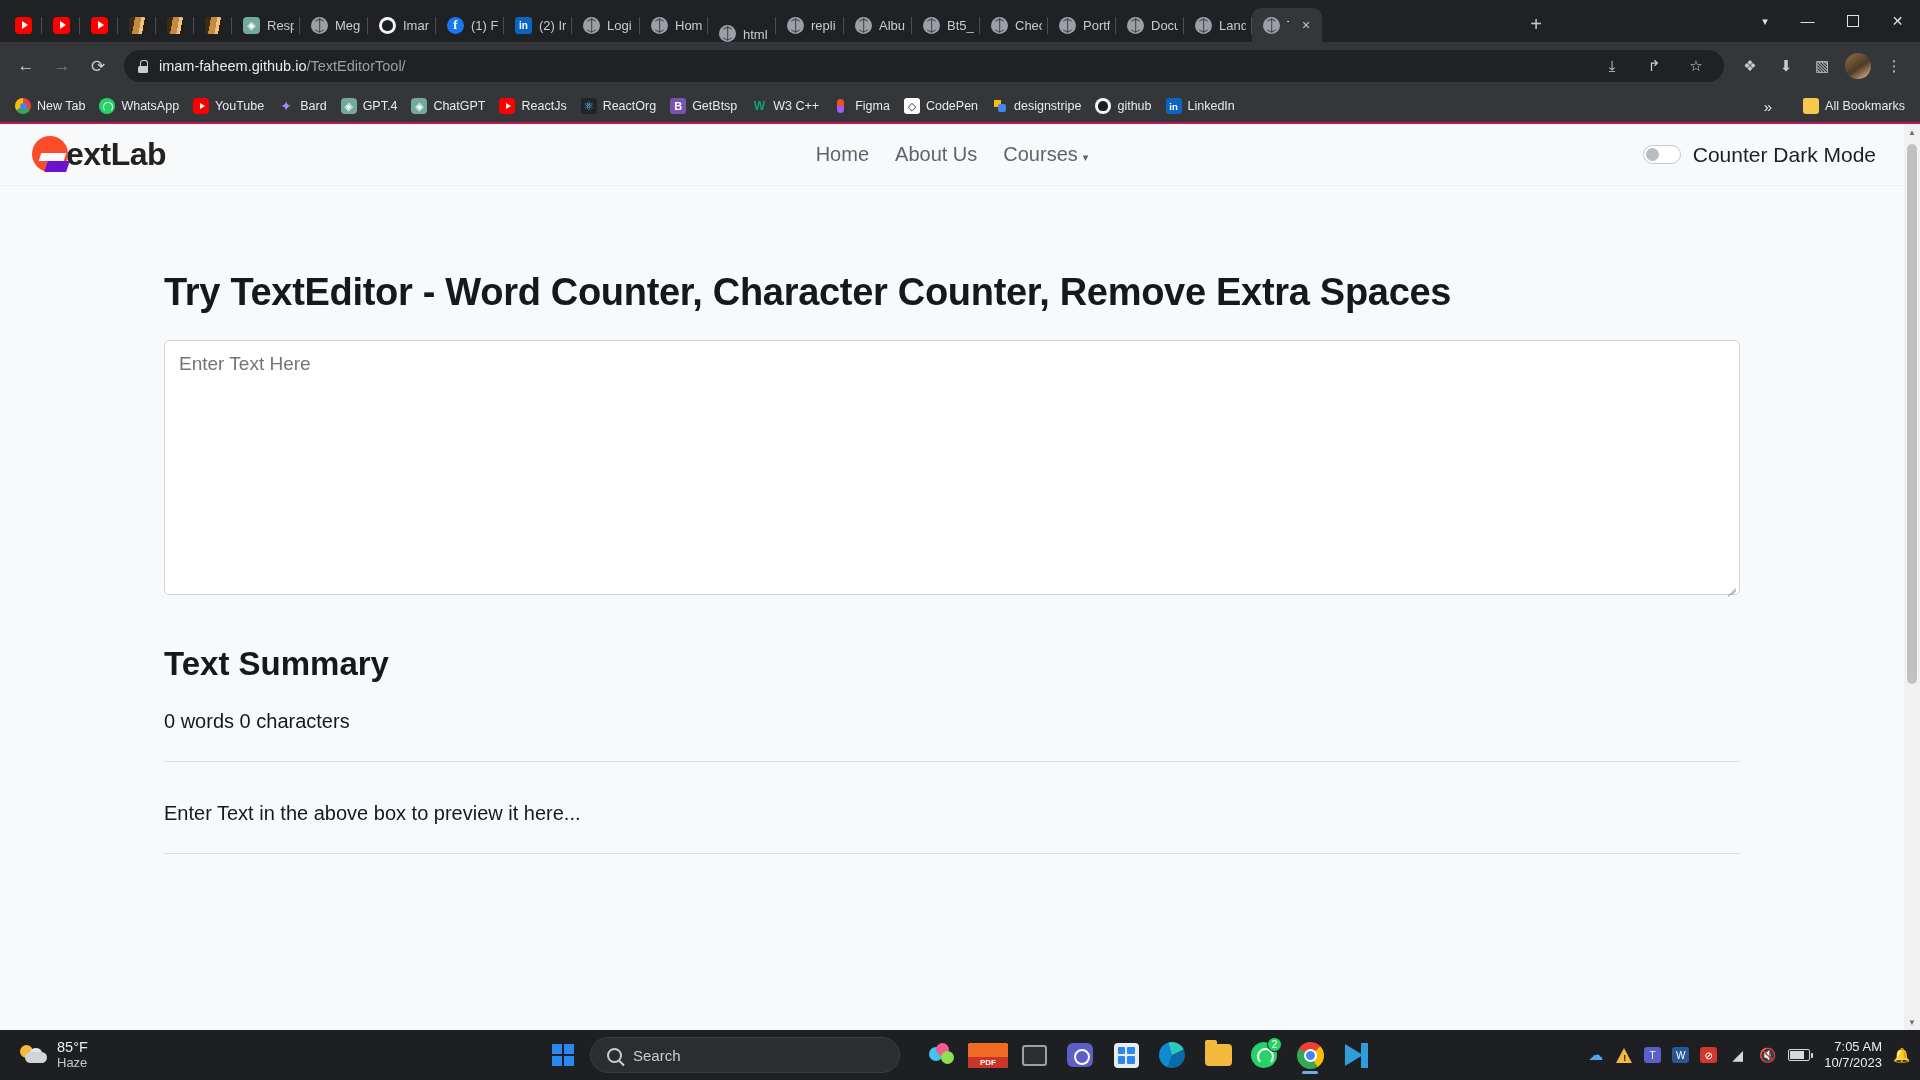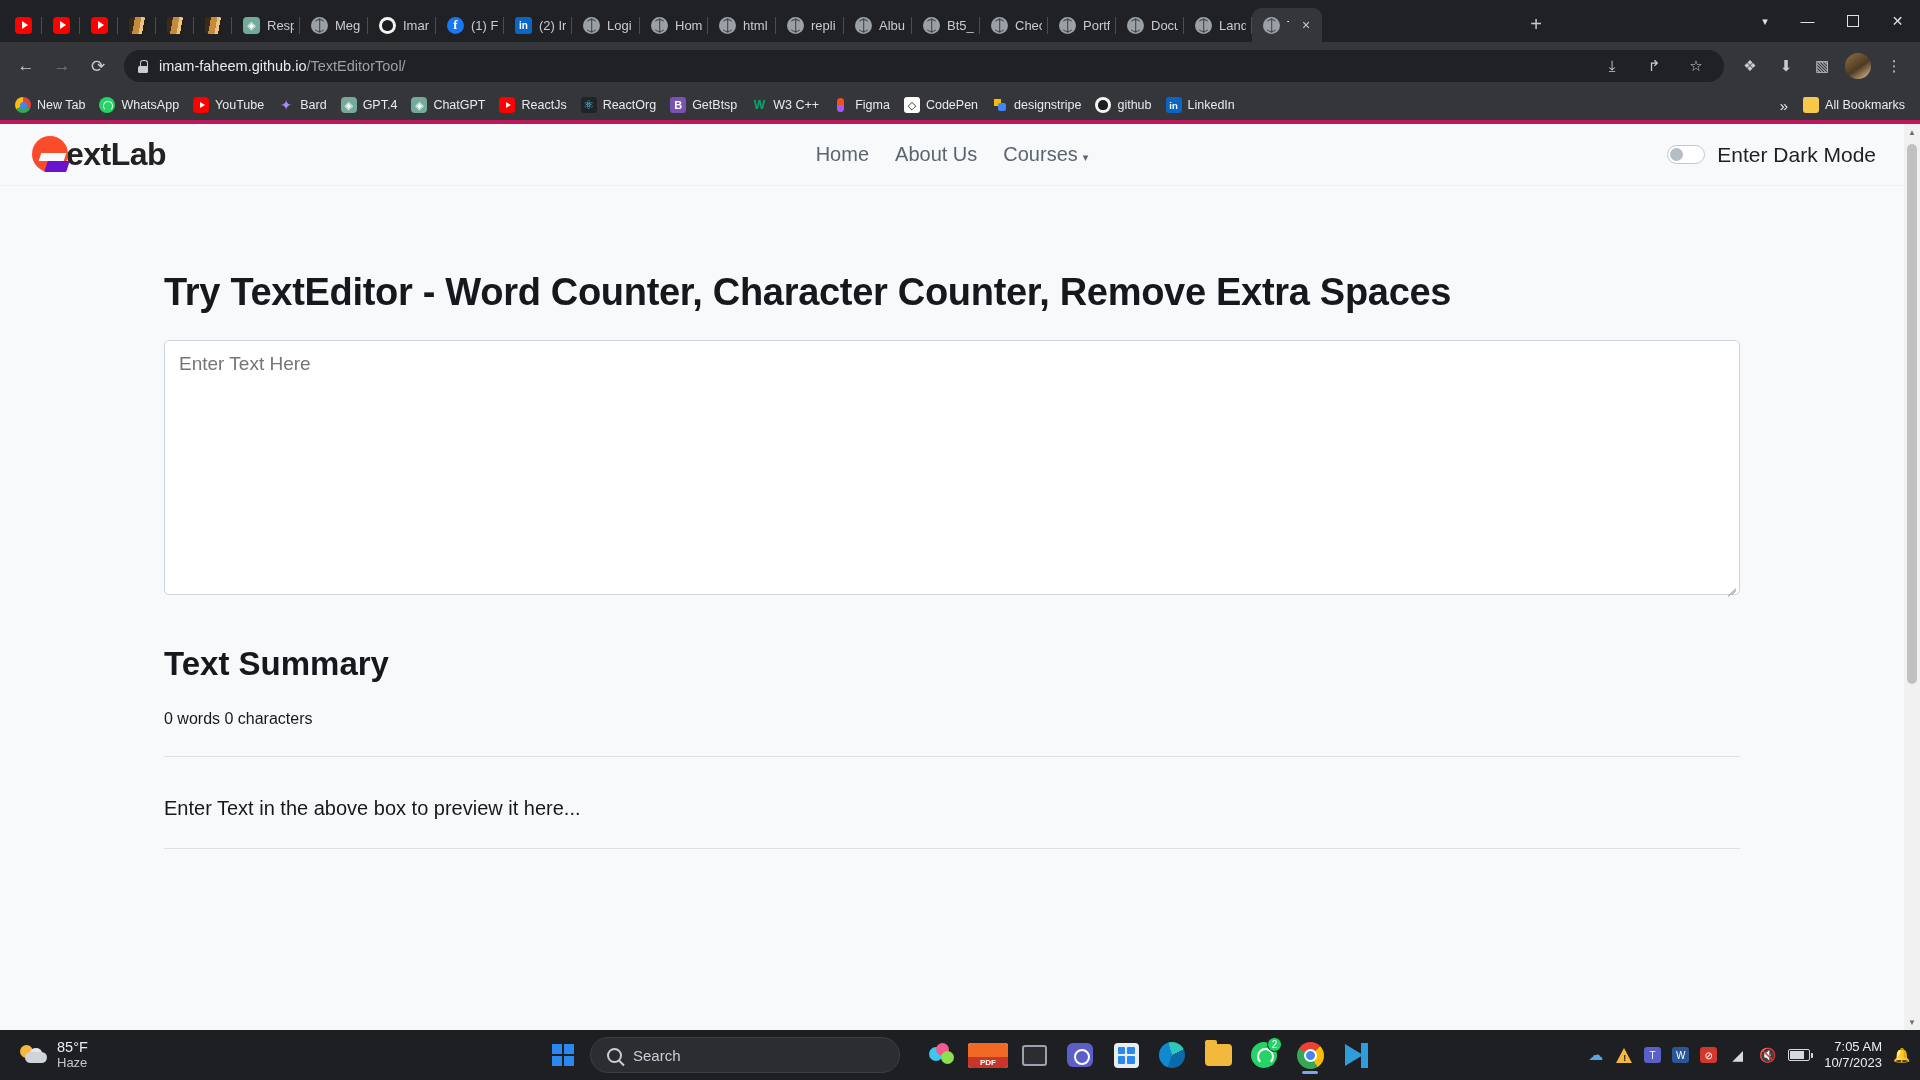--- a/index.html
+++ b/index.html
@@ -102,21 +102,21 @@
   }
   .avatar {
     width: 26px; height: 26px; border-radius: 50%; flex: 0 0 26px; margin: 0 3px;
     background: linear-gradient(145deg,#7a5c3a 20%, #4e3b24 55%, #c9a87c 90%);
     overflow: hidden;
   }
 
   
   .bookmarks {
     height: 34px; background: #35363a; display: flex; align-items: center;
-    padding: 0 8px; gap: 0; flex: 0 0 34px; border-bottom: 4px solid #be185d;
+    padding: 0 8px; gap: 16px; flex: 0 0 34px; border-bottom: 2px solid #be185d;
   }
   .bm {
     display: flex; align-items: center; gap: 6px; padding: 4px 7px; border-radius: 4px;
     color: #e8eaed; font-size: 12.5px; white-space: nowrap;
   }
   .bmicon { width: 16px; height: 16px; flex: 0 0 16px; border-radius: 3px; display: flex; align-items: center; justify-content: center; font-size: 10px; overflow: hidden; }
   .bi-chrome { border-radius: 50%; background: conic-gradient(#ea4335 0 33%, #34a853 33% 66%, #fbbc05 66% 100%); position: relative; }
   .bi-chrome::after { content:""; position:absolute; inset:4.5px; border-radius:50%; background:#4285f4; }
   .bi-wa { border-radius: 50%; background: #25d366; position: relative; }
   .bi-wa::after { content:""; position:absolute; left:4px; top:4px; width:8px; height:8px; border-radius:50%; border:1.5px solid #fff; border-bottom-color: transparent;}
@@ -206,21 +206,21 @@
 
   .btnrow { display: flex; gap: 11px; margin-top: 22px; }
   .btn {
     background: #6ba4f8; color: #fff; border: none; border-radius: 6px;
     font-size: 21px; padding: 11px 19px; font-family: "Liberation Sans", sans-serif;
     line-height: 1.15; white-space: nowrap;
   }
   .section-title {
     font-size: 33px; font-weight: bold; color: #15181c; margin-top: 50px; margin-bottom: 0;
   }
-  .summary-line { font-size: 16px; color: #16191c; margin-top: 27px; }
+  .summary-line { font-size: 20px; color: #16191c; margin-top: 27px; }
   .divider { border: none; border-top: 1px solid #dcdfe2; margin: 28px 0 0 0; }
   .preview-text { font-size: 20px; color: #16191c; margin-top: 40px; }
 
   
   .scrollbar { width: 16px; background: #f1f1f1; flex: 0 0 16px; position: relative; }
   .sb-thumb { position: absolute; left: 3px; width: 10px; border-radius: 5px; background: #c1c1c1; }
   .sb-arrow { position:absolute; left:0; width:16px; height:16px; display:flex; align-items:center; justify-content:center; color:#6e6e6e; font-size:8px; }
 
   
   .taskbar {
@@ -353,21 +353,21 @@
           <span class="tlabel">(2) Ir</span>
         </div>
         <div class="tab" style="width: 68px;">
           <span class="tabicon ic-globe"></span>
           <span class="tlabel">Logi</span>
         </div>
         <div class="tab" style="width: 68px;">
           <span class="tabicon ic-globe"></span>
           <span class="tlabel">Hom</span>
         </div>
-        <div class="tab" style="width: 68px;">
+        <div class="tab" style="width: 68px; align-items: flex-end;">
           <span class="tabicon ic-globe"></span>
           <span class="tlabel">html</span>
         </div>
         <div class="tab" style="width: 68px;">
           <span class="tabicon ic-globe"></span>
           <span class="tlabel">repli</span>
         </div>
         <div class="tab" style="width: 68px;">
           <span class="tabicon ic-globe"></span>
           <span class="tlabel">Albu</span>
@@ -515,21 +515,21 @@
         <div class="site-nav">
           <span class="nav-link"><span>Home</span></span>
           <span class="nav-link"><span>About Us</span></span>
           <span class="nav-link"><span>Courses</span><span class="nav-caret">▾</span></span>
         </div>
 
         <div class="darkmode">
           <span class="switch">
               <span class="knob"></span>
             </span>
-          <span class="dm-label">Enter Dark Mode</span>
+          <span class="dm-label">Counter Dark Mode</span>
         </div>
       </div>
 
       <div class="container">
         <h1 class="page-title">Try TextEditor - Word Counter, Character Counter, Remove Extra Spaces</h1>
 
         <div class="editor-wrap">
           <textarea class="editor" placeholder="Enter Text Here" style=""></textarea>
           <span class="resize-grip"></span>
         </div>

